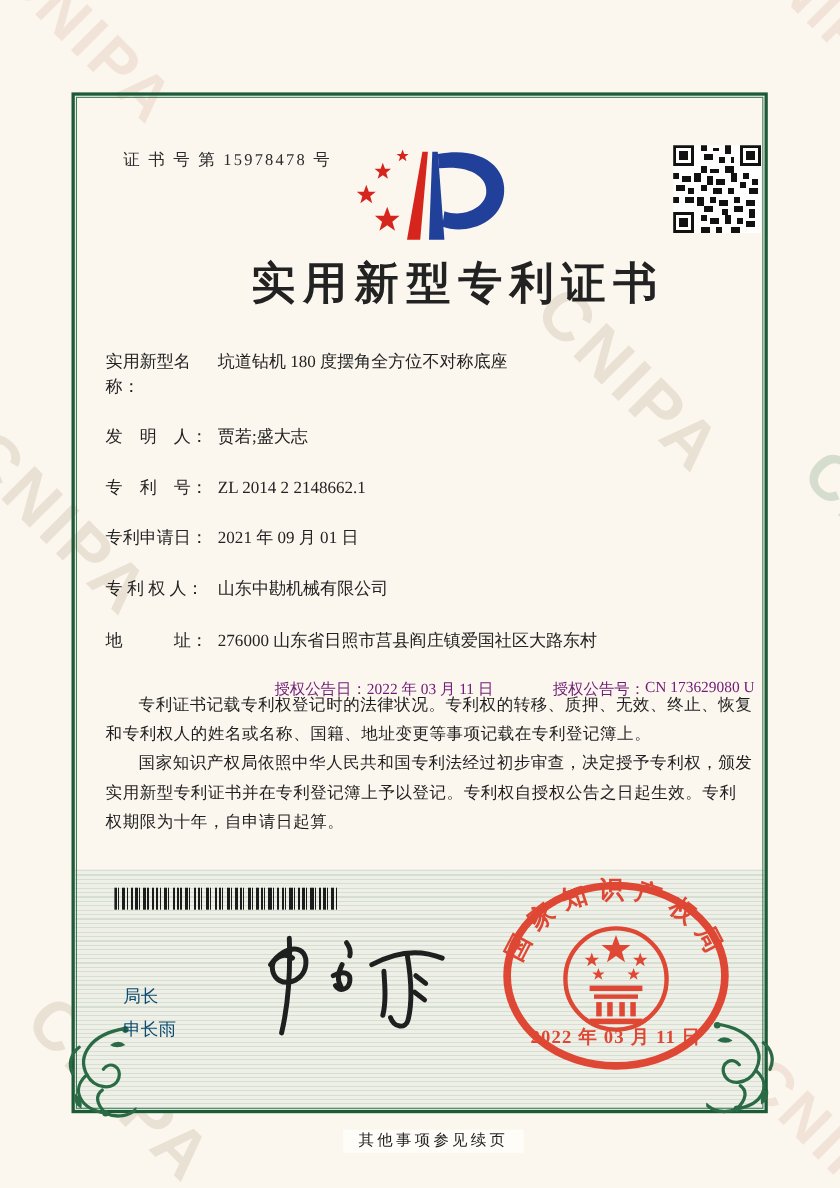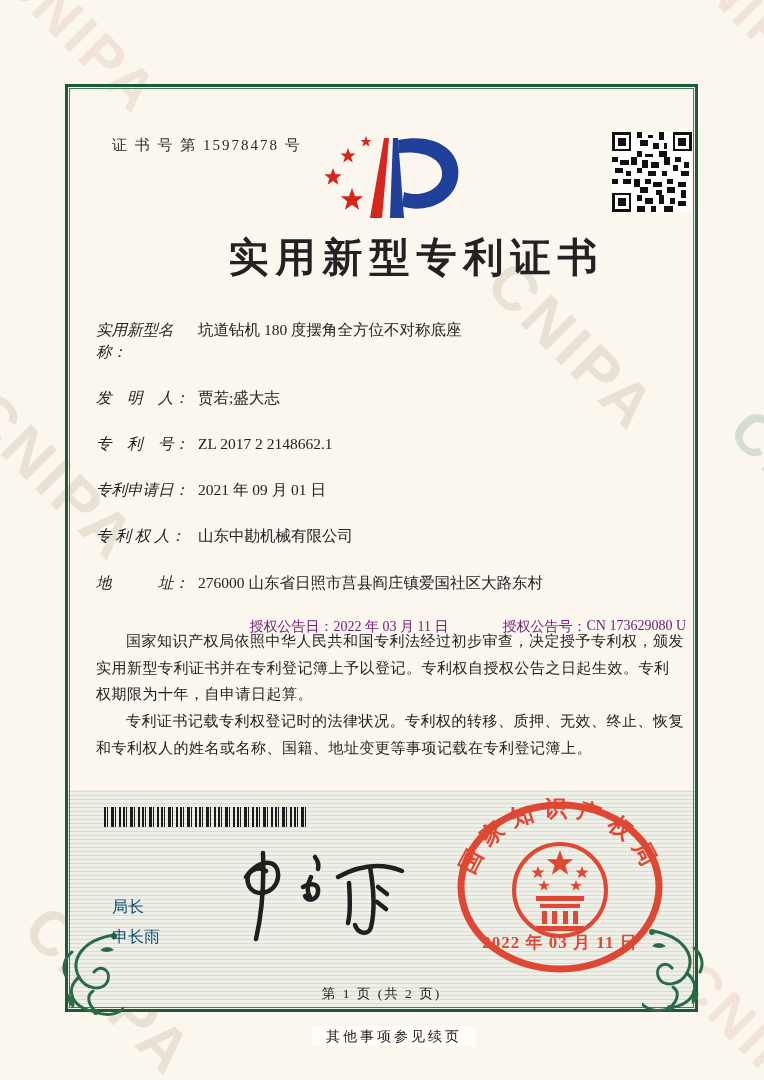--- a/index.html
+++ b/index.html
@@ -24,21 +24,21 @@
   .cert-no{position:absolute;left:112px;top:136px;font-size:15px;color:#2b2b2b;letter-spacing:2px;}
 
   .logo{position:absolute;left:302px;top:128px;}
   .qr{position:absolute;left:612px;top:132px;}
 
   .title{position:absolute;left:65px;top:230px;width:703px;text-align:center;
          font-size:40px;font-weight:700;color:#222;letter-spacing:7px;}
 
   .fields{position:absolute;left:96px;top:319px;width:590px;}
   .field-row{display:flex;margin-bottom:24.5px;font-size:15.5px;color:#232323;line-height:1.4;}
-  .field-label{flex:0 0 102px;font-style:italic;}
+  .field-label{flex:0 0 102px;}
   .field-value{flex:1;}
   .grant-row{display:flex;font-size:14px;color:#701a75;justify-content:flex-end;}
   .grant-pair{display:flex;}
   .grant-pair.second{margin-left:54px;}
 
   .paras{position:absolute;left:96px;top:628px;width:588px;font-size:15px;color:#1e1e1e;}
   .paras p{margin:0;text-indent:2em;line-height:1.78;letter-spacing:0.5px;}
 
   .barcode{position:absolute;left:104px;top:807px;width:204px;height:20px;
      background:repeating-linear-gradient(90deg,
@@ -188,21 +188,21 @@
     <div class="field-row">
       <span class="field-label">实用新型名称：</span>
       <span class="field-value">坑道钻机 180 度摆角全方位不对称底座</span>
     </div>
     <div class="field-row">
       <span class="field-label">发　明　人：</span>
       <span class="field-value">贾若;盛大志</span>
     </div>
     <div class="field-row">
       <span class="field-label">专　利　号：</span>
-      <span class="field-value">ZL 2017 2 2148662.1</span>
+      <span class="field-value">ZL 2014 2 2148662.1</span>
     </div>
     <div class="field-row">
       <span class="field-label">专利申请日：</span>
       <span class="field-value">2021 年 09 月 01 日</span>
     </div>
     <div class="field-row">
       <span class="field-label">专 利 权 人：</span>
       <span class="field-value">山东中勘机械有限公司</span>
     </div>
     <div class="field-row">
@@ -215,22 +215,22 @@
         <span>2022 年 03 月 11 日</span>
       </span>
       <span class="grant-pair second">
         <span>授权公告号：</span>
         <span>CN 173629080 U</span>
       </span>
     </div>
   </div>
 
   <div class="paras">
+    <p>专利证书记载专利权登记时的法律状况。专利权的转移、质押、无效、终止、恢复和专利权人的姓名或名称、国籍、地址变更等事项记载在专利登记簿上。</p>
     <p>国家知识产权局依照中华人民共和国专利法经过初步审查，决定授予专利权，颁发实用新型专利证书并在专利登记簿上予以登记。专利权自授权公告之日起生效。专利权期限为十年，自申请日起算。</p>
-    <p>专利证书记载专利权登记时的法律状况。专利权的转移、质押、无效、终止、恢复和专利权人的姓名或名称、国籍、地址变更等事项记载在专利登记簿上。</p>
   </div>
 
   <div class="barcode"></div>
 
   <div class="sig-titles">
     <div>局长</div>
     <div>申长雨</div>
   </div>
 
   <svg class="sig-svg" width="195" height="98" viewBox="0 0 195 98">
@@ -267,18 +267,17 @@
       <rect x="88" y="106" width="40" height="4"></rect>
       <rect x="90" y="113" width="5" height="13"></rect>
       <rect x="100" y="113" width="5" height="13"></rect>
       <rect x="111" y="113" width="5" height="13"></rect>
       <rect x="121" y="113" width="5" height="13"></rect>
       <rect x="84" y="128" width="48" height="5"></rect>
     </g>
     <text x="108" y="150" text-anchor="middle" font-size="17" font-weight="bold" fill="#de3a25" letter-spacing="1" font-family="Liberation Serif, serif">2022 年 03 月 11 日</text>
   </svg>
 
-  <div class="page-no">第 1 页 (共 2 页)</div>
   <div class="cont-note">
     <span>其他事项参见续页</span>
   </div>
 
 </div>
 
 </body></html>

